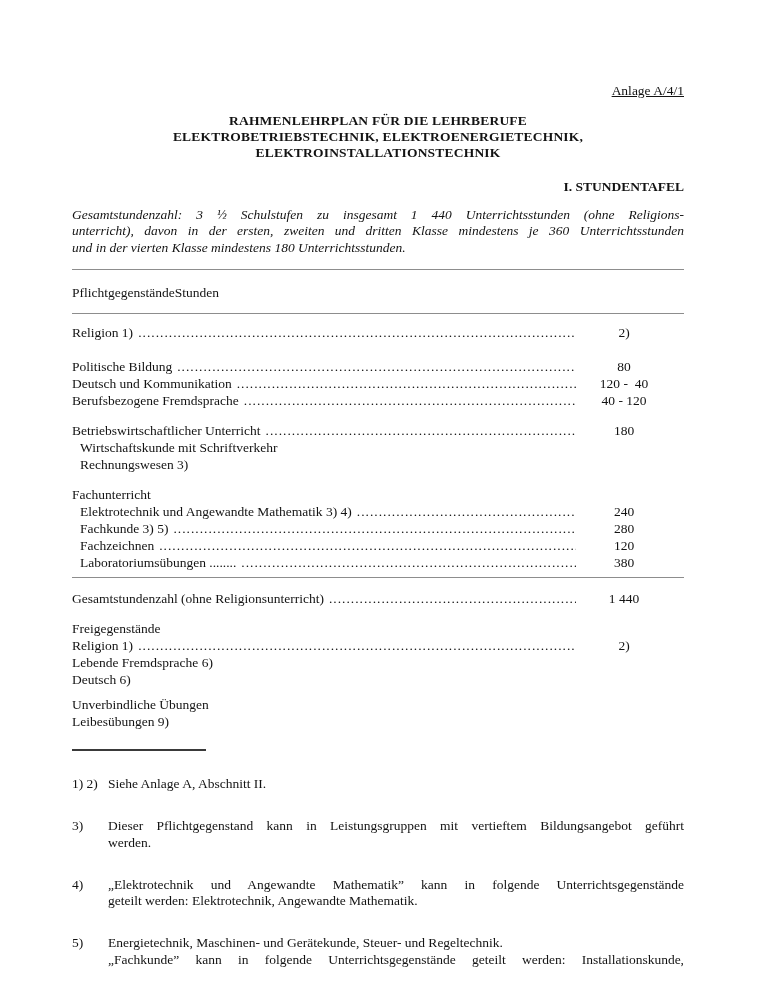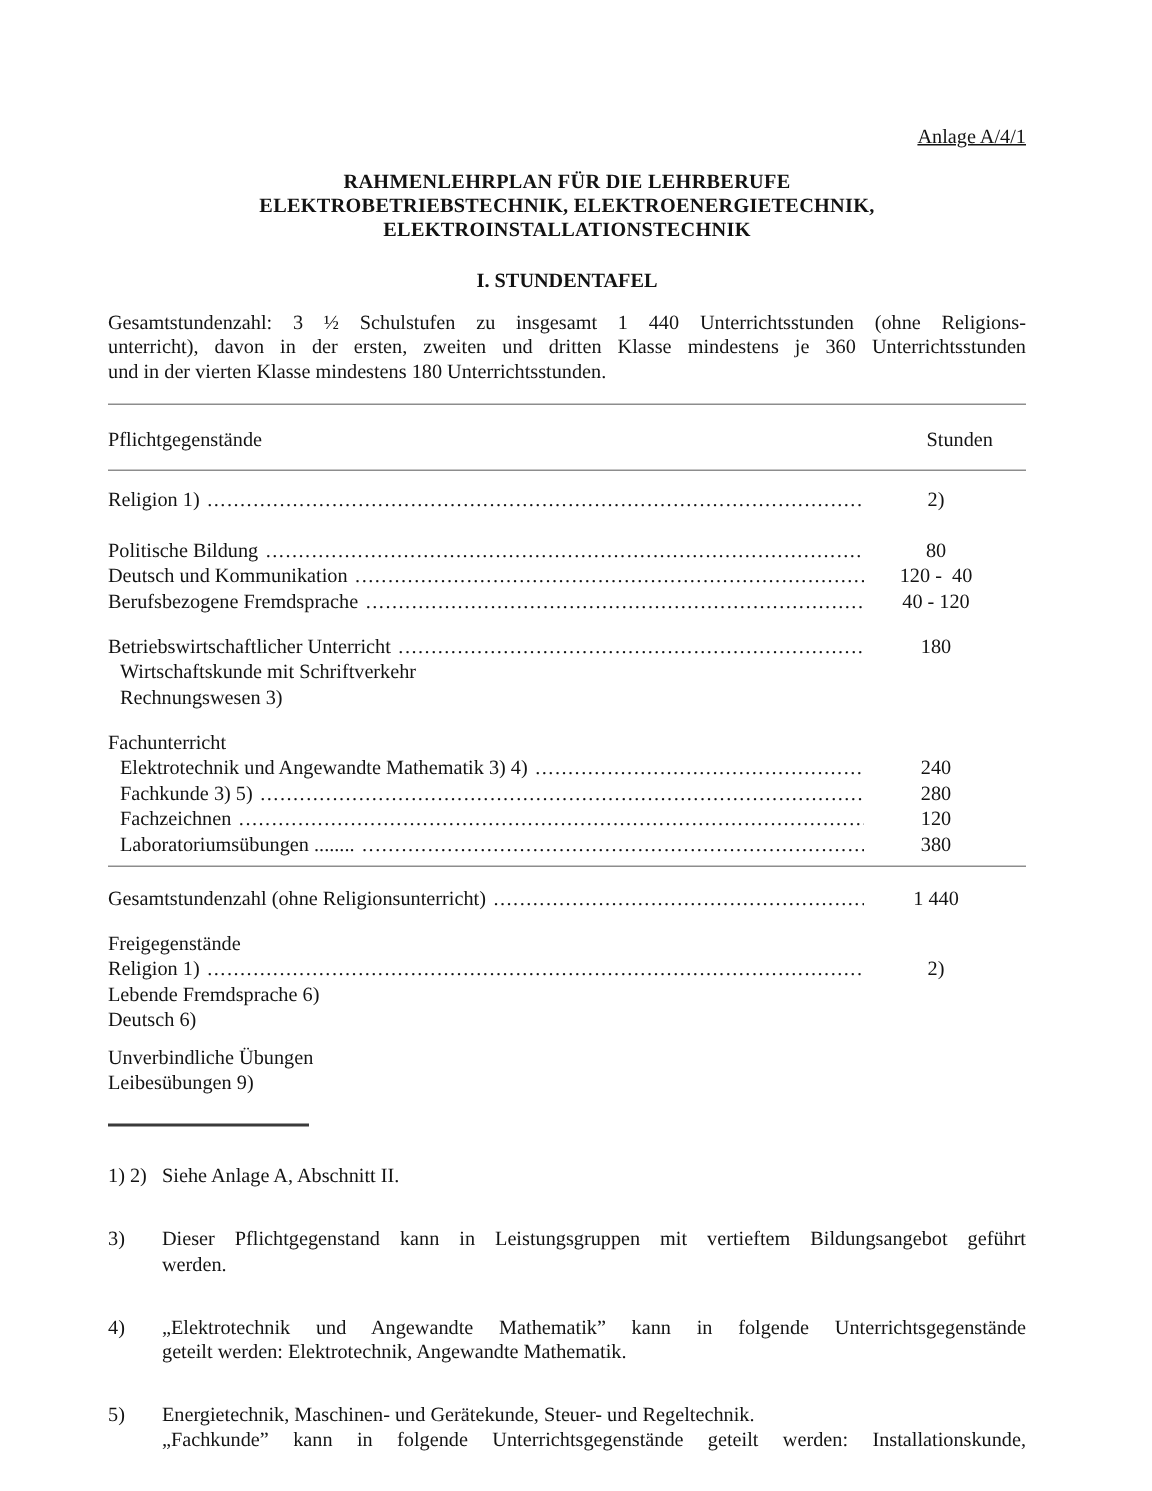--- a/index.html
+++ b/index.html
@@ -7,27 +7,27 @@
     position:relative;width:768px;height:994px;background:#fff;overflow:hidden;
     font-family:"Liberation Serif","DejaVu Serif",serif;
     font-size:13.5px;color:#131313;box-sizing:border-box;
     padding:82px 84px 0 72px;
     border-radius:23px;
   }
   .anlage{text-align:right;line-height:17px;}
   .anlage span{text-decoration:underline;}
   .doc-title{margin-top:14px;text-align:center;font-weight:bold;}
   .doc-title .line{line-height:16px;letter-spacing:.2px;}
-  .section-title{margin-top:17px;text-align:center;font-weight:bold;line-height:17px;}
-  .intro{margin-top:12px;}
+  .section-title{margin-top:17px;text-align:right;font-weight:bold;line-height:17px;}
+  .intro{margin-top:12px;font-style:italic;}
   .intro .line{line-height:16.4px;}
   .just{text-align:justify;text-align-last:justify;}
   .rule{height:0;border:none;border-top:1px solid #8d8d8d;margin:0;}
   .rule1{margin-top:13px;}
-  .thead{display:flex;justify-content:space-between;margin-top:14px;line-height:17px;}
+  .thead{display:flex;margin-top:14px;line-height:17px;}
   .thead .right{padding-right:22px;}
   .rule2{margin-top:12px;}
   .tbody{margin-top:10px;}
   .row{display:flex;align-items:baseline;height:17px;line-height:17px;}
   .row .lab{flex:none;white-space:pre;}
   .row.indent .lab{padding-left:8px;}
   .leader{flex:1 1 auto;min-width:0;overflow:hidden;white-space:nowrap;letter-spacing:1px;padding-left:5px;}
   .val{flex:none;width:96px;margin-right:12px;text-align:center;white-space:pre;}
   .rule3{margin-top:6px;}
   .summary{margin-top:12px;}

